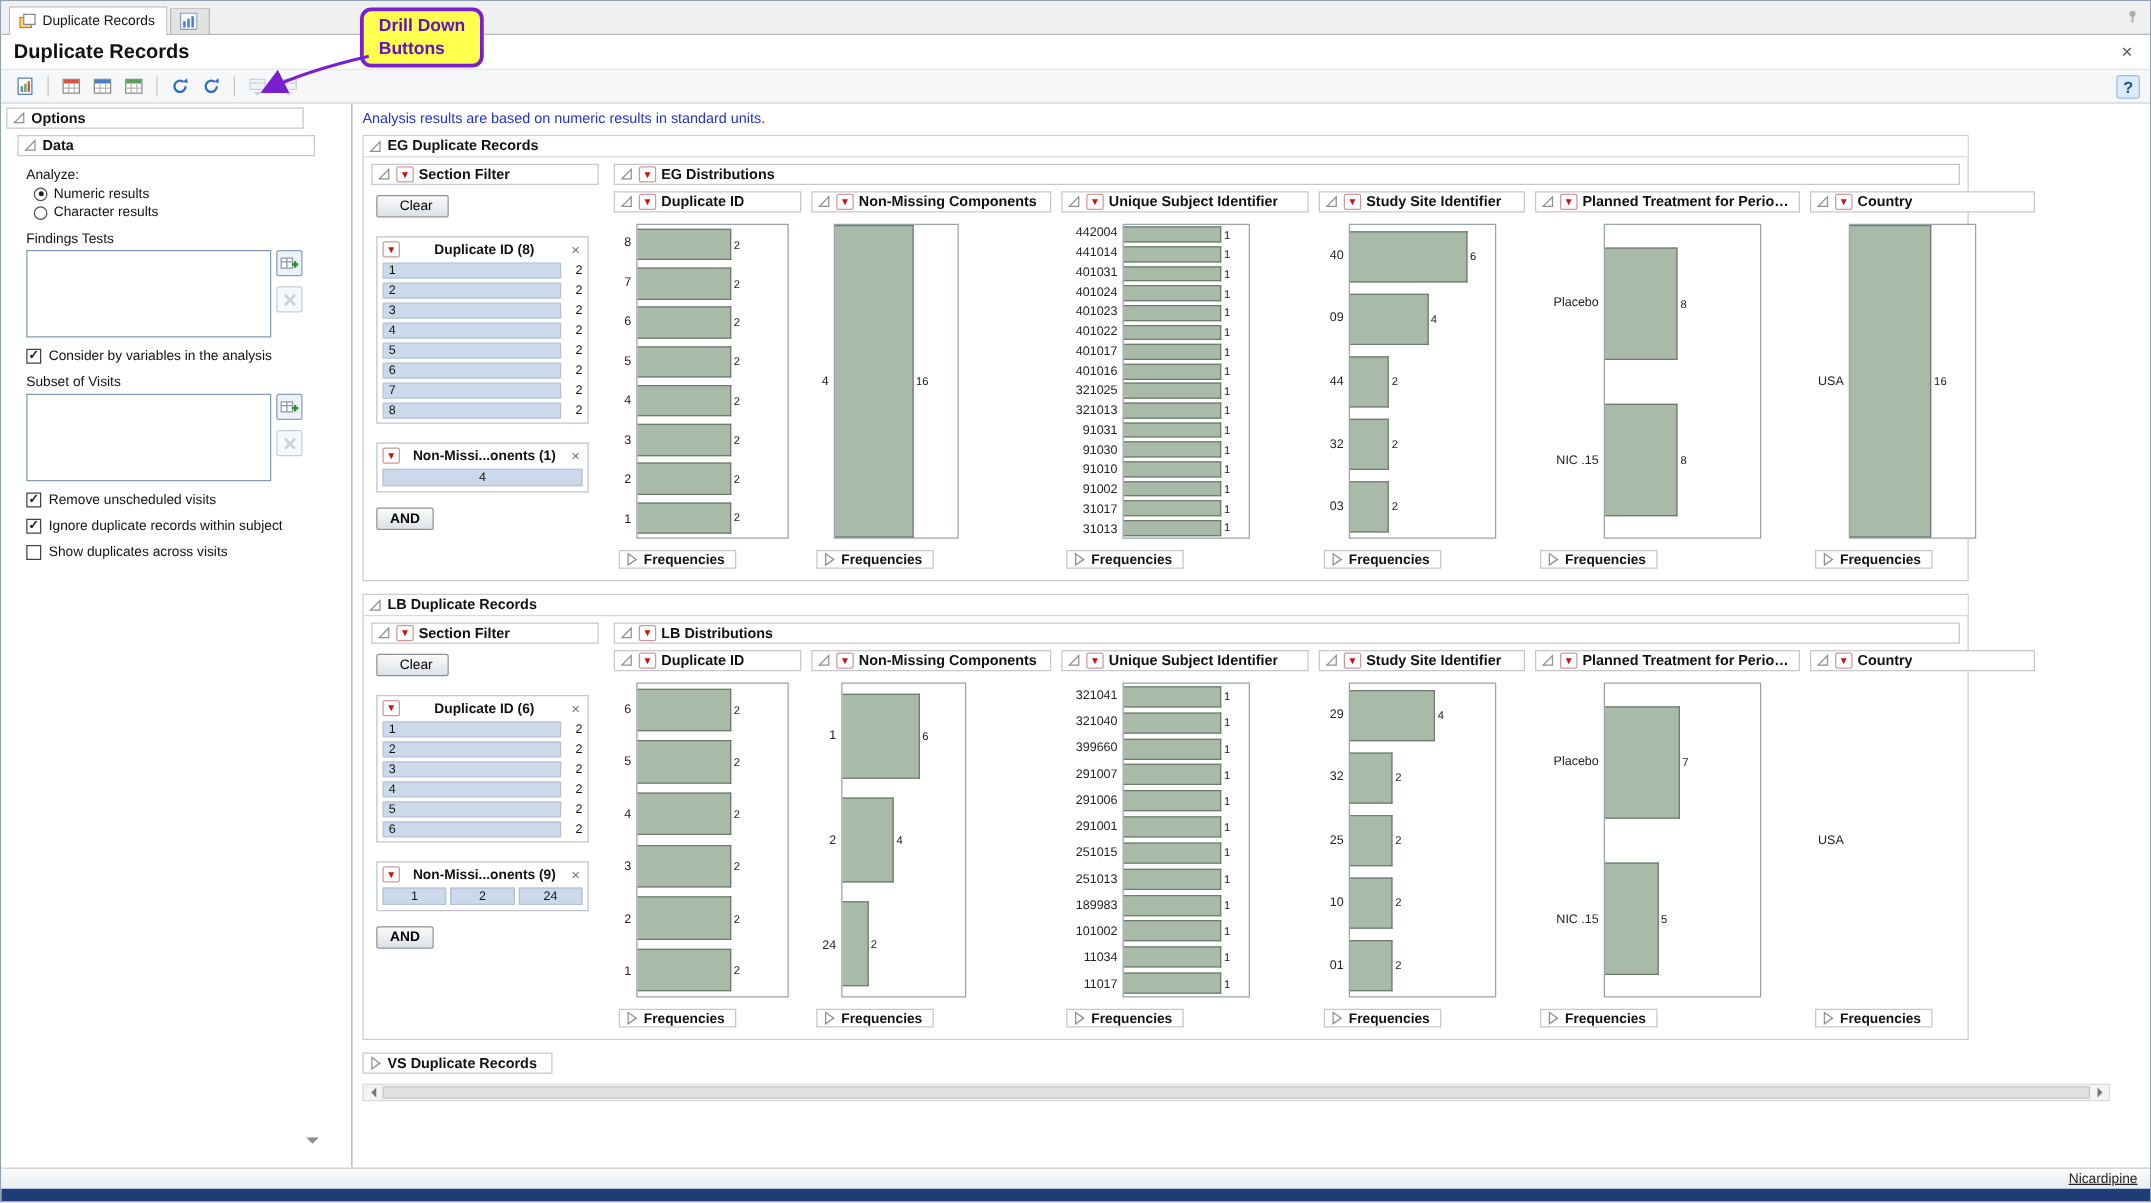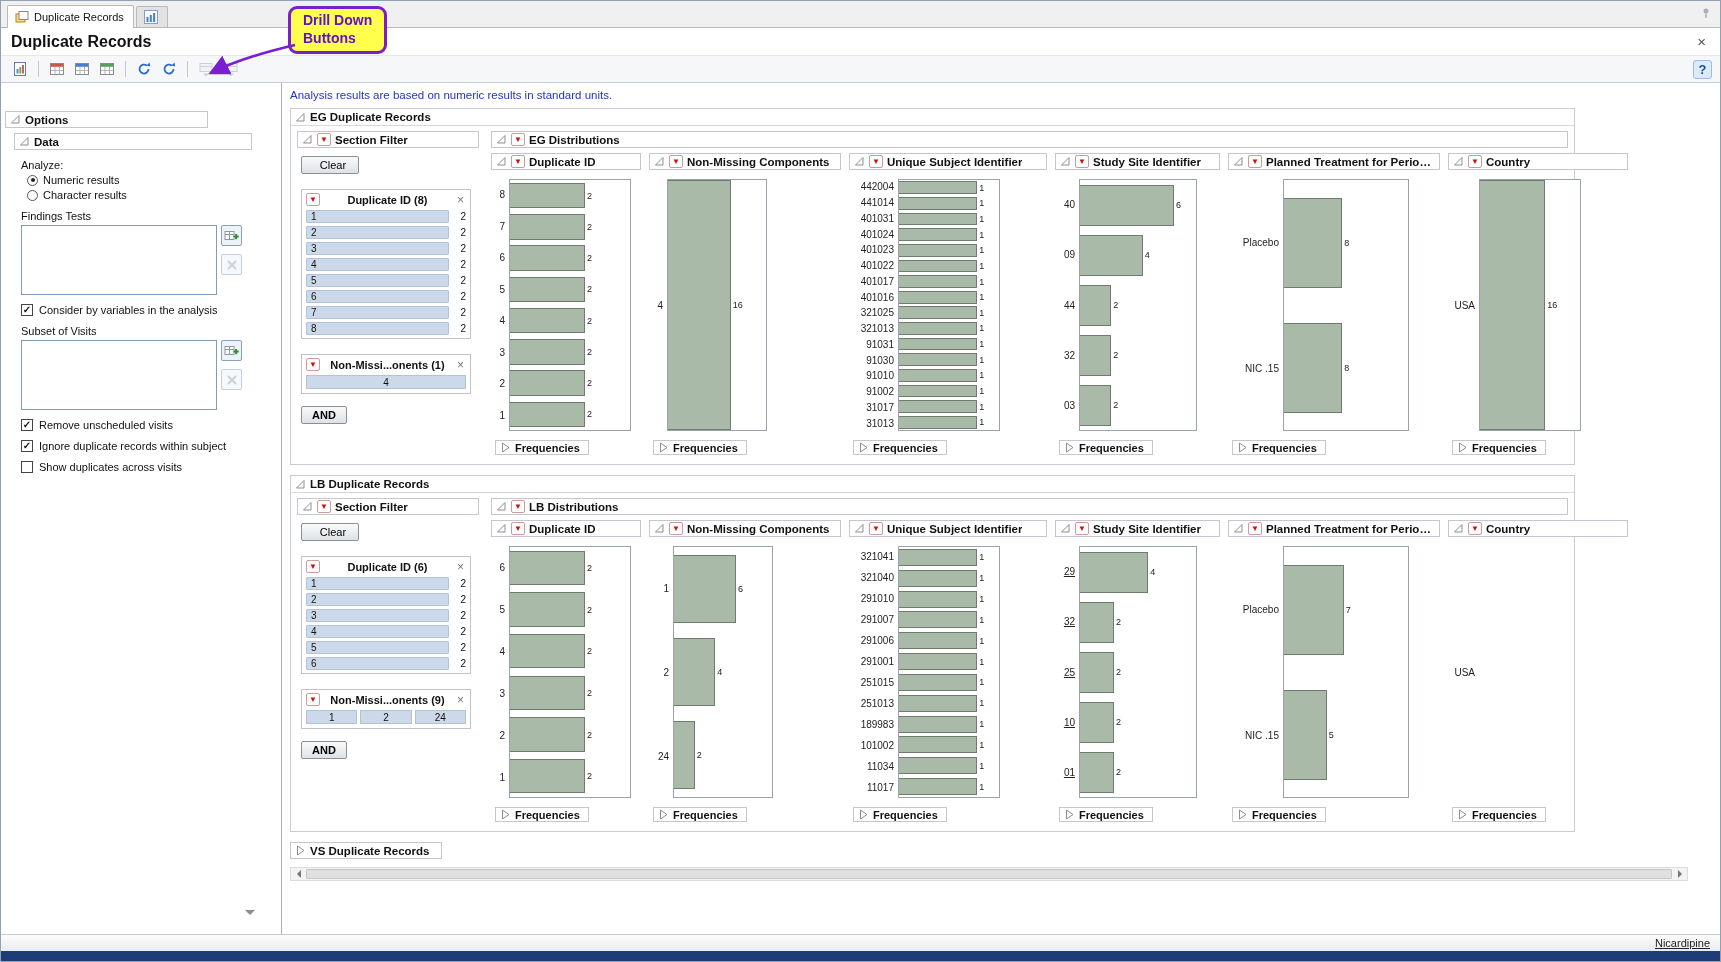--- a/index.html
+++ b/index.html
@@ -26,21 +26,21 @@
 .tb-sep { width:1px; height:16px; background:#c3c7cc; margin:0 4px; display:inline-block; }
 .tb-help { margin-left:auto; width:19px; height:19px; display:grid; place-items:center; background:#dcebfb; border:1px solid #9dbde0; border-radius:3px; color:#1c4f9e; font-weight:bold; font-size:13px; }
 
 
 .content { flex:1; display:flex; overflow:hidden; background:#fff; }
 
 
 .options-panel { width:281px; flex:none; border-right:1px solid #a8b0b8; position:relative; padding:3px 0 0 4px; background:#fff; }
 .outline-header { display:flex; align-items:center; gap:4px; border:1px solid #c4c8ce; padding:1px 4px; font-weight:bold; font-size:11.5px; background:#fff; height:17px; white-space:nowrap; }
 .oh-label { overflow:hidden; text-overflow:ellipsis; }
-.panel-head { width:203px;margin-top:25px; }
+.panel-head { width:238px; }
 .group-head { width:238px; margin:5px 0 0 9px; }
 .panel-fields { margin:4px 0 0 14px; width:234px; }
 .field-label { margin:9px 0 3px 2px; }
 .radio-group { margin-left:8px; }
 .radio-row { display:flex; align-items:center; gap:5px; margin-top:3px; }
 .radio { width:11px; height:11px; border-radius:50%; border:1px solid #555; background:#fff; position:relative; flex:none; }
 .radio.sel::after { content:''; position:absolute; inset:2.5px; border-radius:50%; background:#222; }
 .listbox-row { display:flex; gap:4px; margin:2px 0 0 2px; }
 .listbox { width:196px; height:70px; border:1px solid #7f9db9; background:#fff; }
 .side-btns { display:flex; flex-direction:column; gap:8px; }
@@ -1014,21 +1014,21 @@
                     </div>
                     <div class="plot-wrap">
                       <div class="plot-labels" style="width: 49px;">
                         <div class="plot-label-slot">
                           <span>321041</span>
                         </div>
                         <div class="plot-label-slot">
                           <span>321040</span>
                         </div>
                         <div class="plot-label-slot">
-                          <span>291010</span>
+                          <span>399660</span>
                         </div>
                         <div class="plot-label-slot">
                           <span>291007</span>
                         </div>
                         <div class="plot-label-slot">
                           <span>291006</span>
                         </div>
                         <div class="plot-label-slot">
                           <span>291001</span>
                         </div>
@@ -1117,21 +1117,21 @@
                     <div class="outline-header chart-head">
                       <span class="disc">
                         <svg width="11" height="11">
                           <path d="M9 1.5 L9 9 L1.5 9 Z" fill="#fdfdfd" stroke="#8f8f8f"></path>
                         </svg>
                       </span>
                       <span class="red-tri">▼</span>
                       <span class="oh-label">Study Site Identifier</span>
                     </div>
                     <div class="plot-wrap">
-                      <div class="plot-labels" style="width: 24px; text-decoration: underline;">
+                      <div class="plot-labels" style="width: 24px;">
                         <div class="plot-label-slot">
                           <span>29</span>
                         </div>
                         <div class="plot-label-slot">
                           <span>32</span>
                         </div>
                         <div class="plot-label-slot">
                           <span>25</span>
                         </div>
                         <div class="plot-label-slot">

